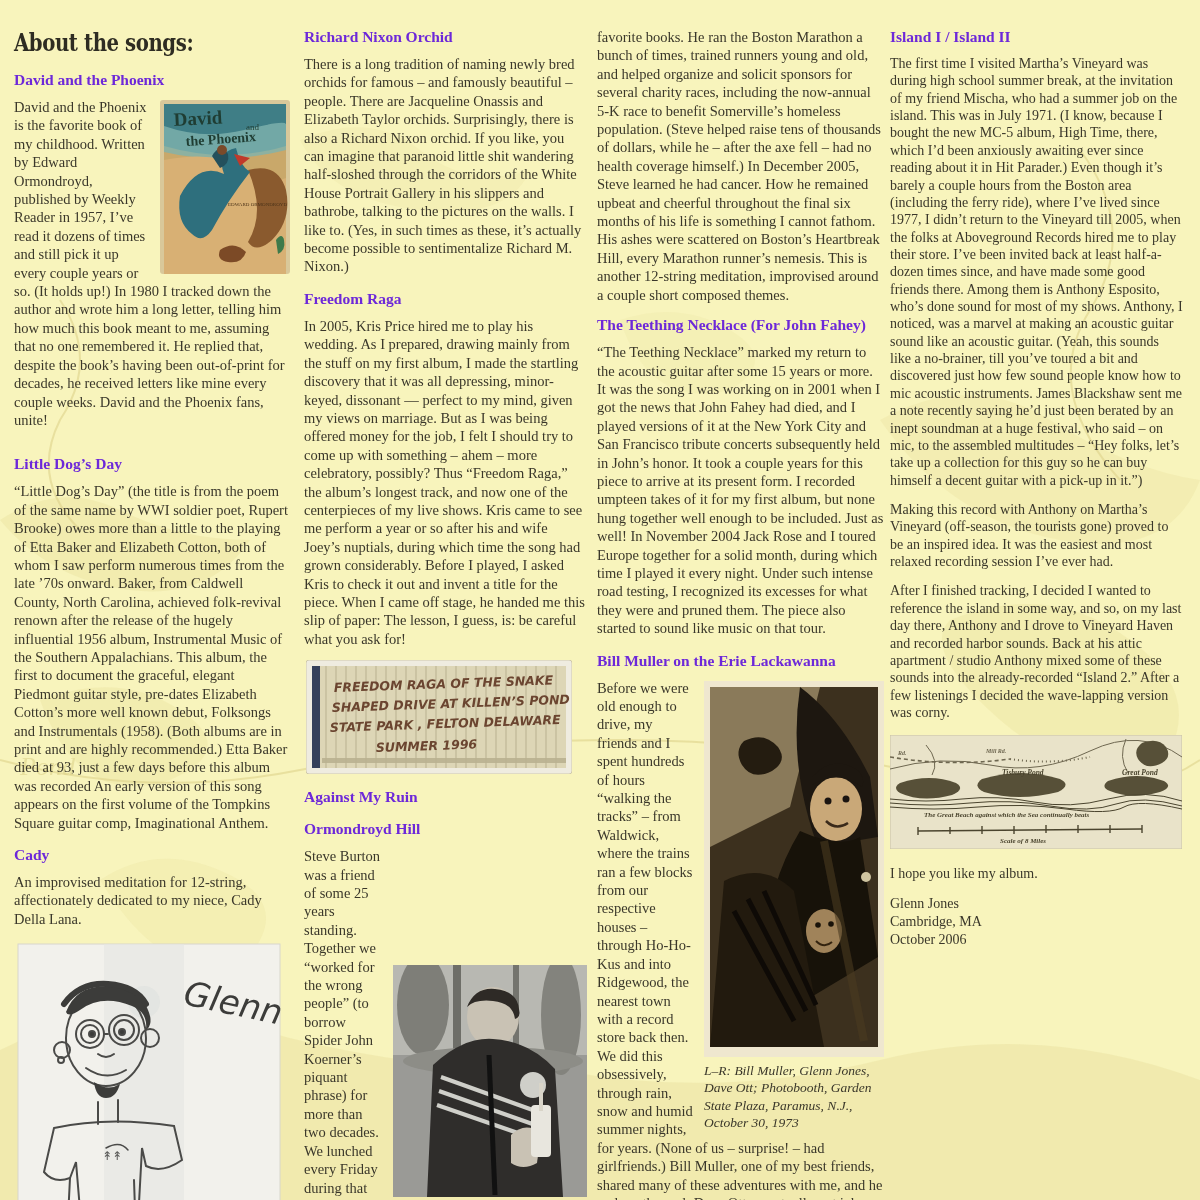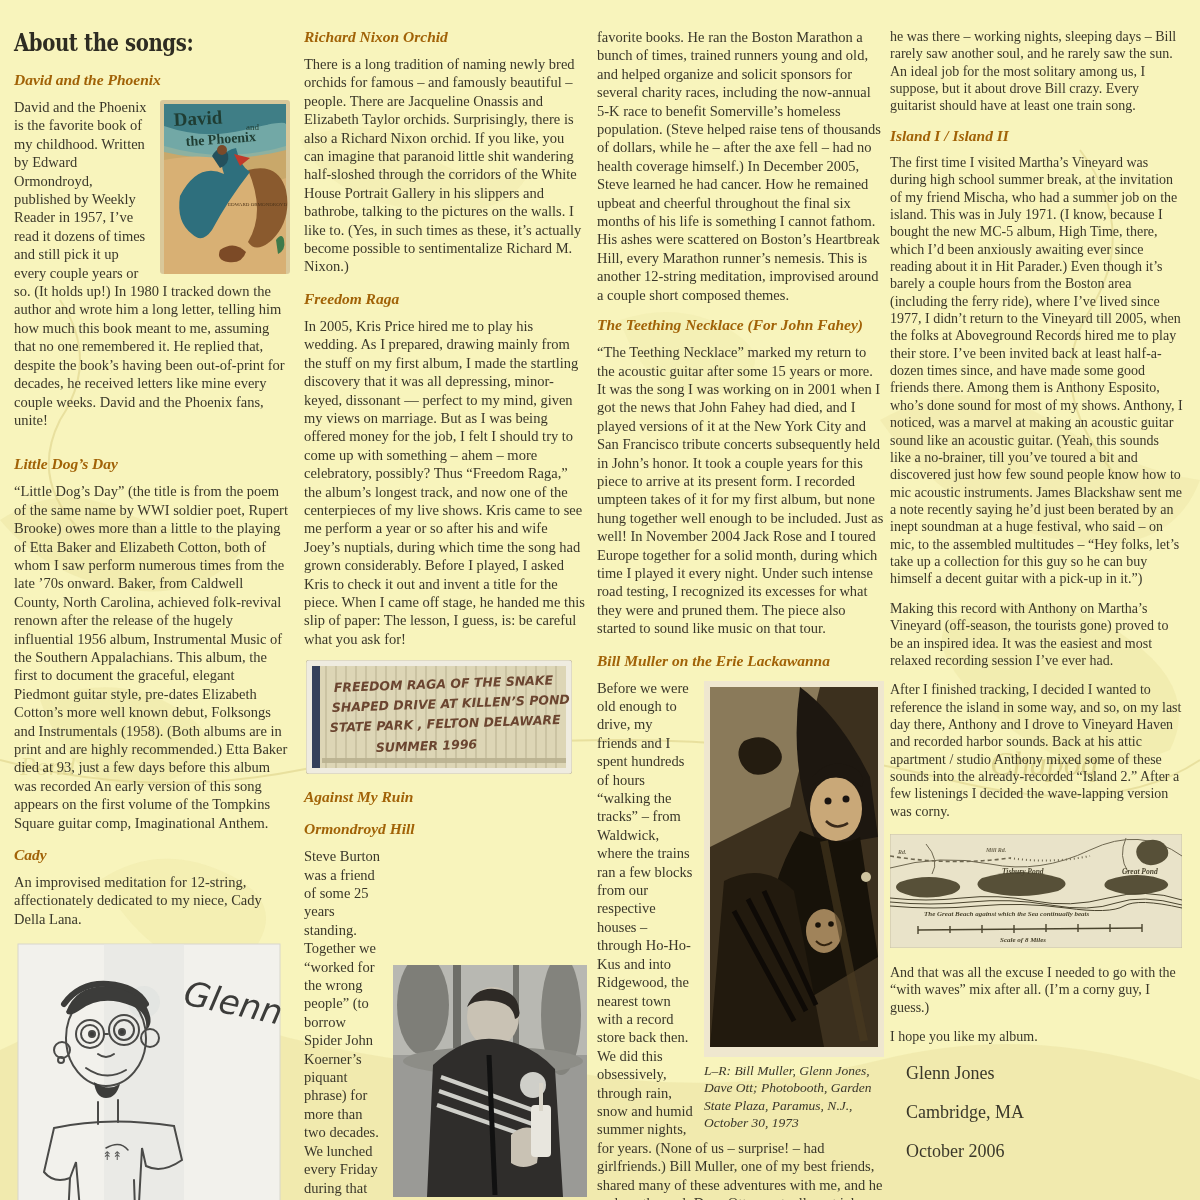--- a/index.html
+++ b/index.html
@@ -14,35 +14,35 @@
   #col1{left:14px;width:276px;}
   #col2{left:304px;width:283px;}
   #col3{left:597px;width:287px;}
   #col4{left:890px;width:293px;}
   .page-title{
     font-family:"DejaVu Serif", serif;
     font-weight:bold;font-size:24px;letter-spacing:-0.5px;
     transform:scaleX(0.82);transform-origin:left top;
     margin:0 0 14px 0;color:#2e2c22;white-space:nowrap;
   }
-  h3.song{font-style:italic;font-weight:bold;font-size:15.5px;margin:0 0 9px 0;color:#a16207;}
+  h3.song{font-weight:bold;font-size:15.5px;margin:0 0 9px 0;color:#6d28d9;}
   .sec{margin-bottom:14px;}
   p.body{margin:0 0 12px 0;font-size:14.5px;line-height:1.27;}
   #col4 p.body{font-size:14px;line-height:1.24;}
   .caption{font-style:italic;font-size:13.5px;line-height:1.3;margin-top:5px;color:#3a372a;}
   .float-r{float:right;}
   .clear{clear:both;}
   .bookcover{float:right;width:130px;height:174px;margin:2px 0 8px 10px;}
   .drawing{width:274px;height:398px;margin-top:10px;}
   .slip{width:266px;height:114px;margin:4px 0 14px 2px;}
   .photo-steve{width:194px;margin:2px 0 4px 10px;}
   .photo-booth{width:180px;margin:2px 0 4px 10px;}
   .mapimg{width:352px;height:114px;margin:2px 0 16px 0;font-weight:bold;}
   svg{display:block;}
-  .sig p{margin:16px;font-size:18px;line-height:1.3;}
+  .sig p{margin:0;font-size:14px;line-height:1.3;}
   .sig{margin-top:12px;}
 </style>
 </head>
 <body>
 
 <svg id="watermark" width="1200" height="1200" viewBox="0 0 1200 1200">
   <g fill="#e8df9c" opacity="0.75">
     <path d="M0,520 q60,-40 120,-10 t130,30 q-40,60 -120,50 t-130,-70z" opacity="0.5"></path>
     <path d="M40,700 q80,-30 140,10 q60,40 -10,70 q-90,30 -130,-80z" opacity="0.45"></path>
     <path d="M0,1050 q120,-60 260,-20 t300,40 q160,30 320,-10 t320,20 l0,120 l-1200,0z" opacity="0.55"></path>
@@ -257,21 +257,20 @@
         <path d="M120,160 l40,200" stroke="#4a3a20" stroke-width="8" opacity="0.6"></path>
       </svg>
       <div class="caption">L–R: Bill Muller, Glenn Jones, Dave Ott; Photobooth, Garden State Plaza, Paramus, N.J., October 30, 1973</div>
     </div>
     <p class="body">Before we were old enough to drive, my friends and I spent hundreds of hours “walking the tracks” – from Waldwick, where the trains ran a few blocks from our respective houses – through Ho-Ho-Kus and into Ridgewood, the nearest town with a record store back then. We did this obsessively, through rain, snow and humid summer nights, for years. (None of us – surprise! – had girlfriends.) Bill Muller, one of my best friends, shared many of these adventures with me, and he and another pal, Dave Ott, eventually got jobs with the railroad. Bill’s job was to guard the idling trains in the Waldwick train yard. (Rather than shutting locomotives down at night and restarting them next morning, they’re kept running constantly. Apparently it eats up less fuel.) I visited Bill one morning and he took me inside a few of the engines. (Cool!) But all the time</p>
     <div class="clear"></div>
   </div>
 </div>
 
 <div class="col" id="col4">
-  <p class="body">he was there – working nights, sleeping days – Bill rarely saw another soul, and he rarely saw the sun. An ideal job for the most solitary among us, I suppose, but it about drove Bill crazy. Every guitarist should have at least one train song.</p>
 
   <div class="sec">
     <h3 class="song">Island I / Island II</h3>
     <p class="body">The first time I visited Martha’s Vineyard was during high school summer break, at the invitation of my friend Mischa, who had a summer job on the island. This was in July 1971. (I know, because I bought the new MC-5 album, High Time, there, which I’d been anxiously awaiting ever since reading about it in Hit Parader.) Even though it’s barely a couple hours from the Boston area (including the ferry ride), where I’ve lived since 1977, I didn’t return to the Vineyard till 2005, when the folks at Aboveground Records hired me to play their store. I’ve been invited back at least half-a-dozen times since, and have made some good friends there. Among them is Anthony Esposito, who’s done sound for most of my shows. Anthony, I noticed, was a marvel at making an acoustic guitar sound like an acoustic guitar. (Yeah, this sounds like a no-brainer, till you’ve toured a bit and discovered just how few sound people know how to mic acoustic instruments. James Blackshaw sent me a note recently saying he’d just been berated by an inept soundman at a huge festival, who said – on mic, to the assembled multitudes – “Hey folks, let’s take up a collection for this guy so he can buy himself a decent guitar with a pick-up in it.”)</p>
     <p class="body">Making this record with Anthony on Martha’s Vineyard (off-season, the tourists gone) proved to be an inspired idea. It was the easiest and most relaxed recording session I’ve ever had.</p>
     <p class="body">After I finished tracking, I decided I wanted to reference the island in some way, and so, on my last day there, Anthony and I drove to Vineyard Haven and recorded harbor sounds. Back at his attic apartment / studio Anthony mixed some of these sounds into the already-recorded “Island 2.” After a few listenings I decided the wave-lapping version was corny.</p>
   </div>
 
   <div class="mapimg">
     <svg width="292" height="114" viewBox="0 0 292 114">
@@ -307,21 +306,20 @@
           <line x1="188" y1="90" x2="188" y2="98"></line>
           <line x1="220" y1="90" x2="220" y2="98"></line>
           <line x1="252" y1="90" x2="252" y2="98"></line>
       </g>
       <text x="110" y="108" font-size="7" font-style="italic" fill="#4a442e" font-family="Liberation Serif, serif">Scale of 8 Miles</text>
       <text x="8" y="20" font-size="6" font-style="italic" fill="#6e6750" font-family="Liberation Serif, serif">Rd.</text>
       <text x="96" y="18" font-size="6" font-style="italic" fill="#6e6750" font-family="Liberation Serif, serif">Mill Rd.</text>
     </svg>
   </div>
 
-  <p class="body">And that was all the excuse I needed to go with the “with waves” mix after all. (I’m a corny guy, I guess.)</p>
   <p class="body">I hope you like my album.</p>
 
   <div class="sig">
     <p>Glenn Jones</p>
     <p>Cambridge, MA</p>
     <p>October 2006</p>
   </div>
 </div>
 
 </body></html>

